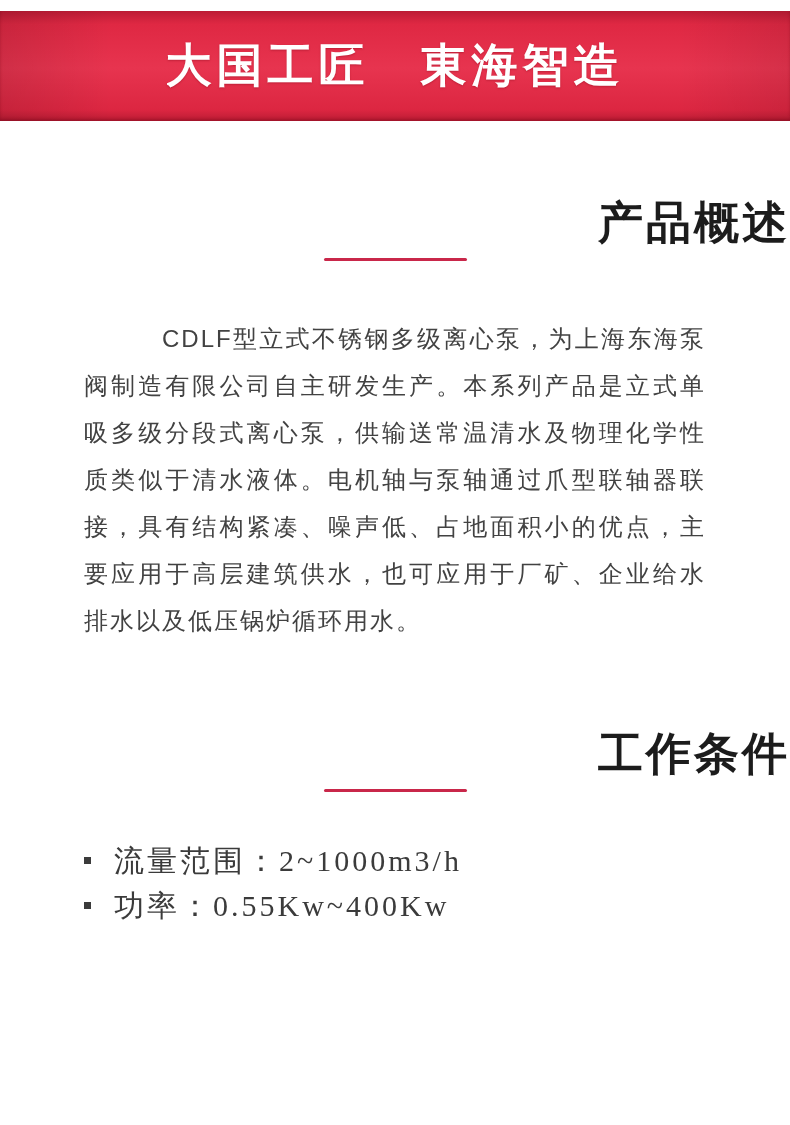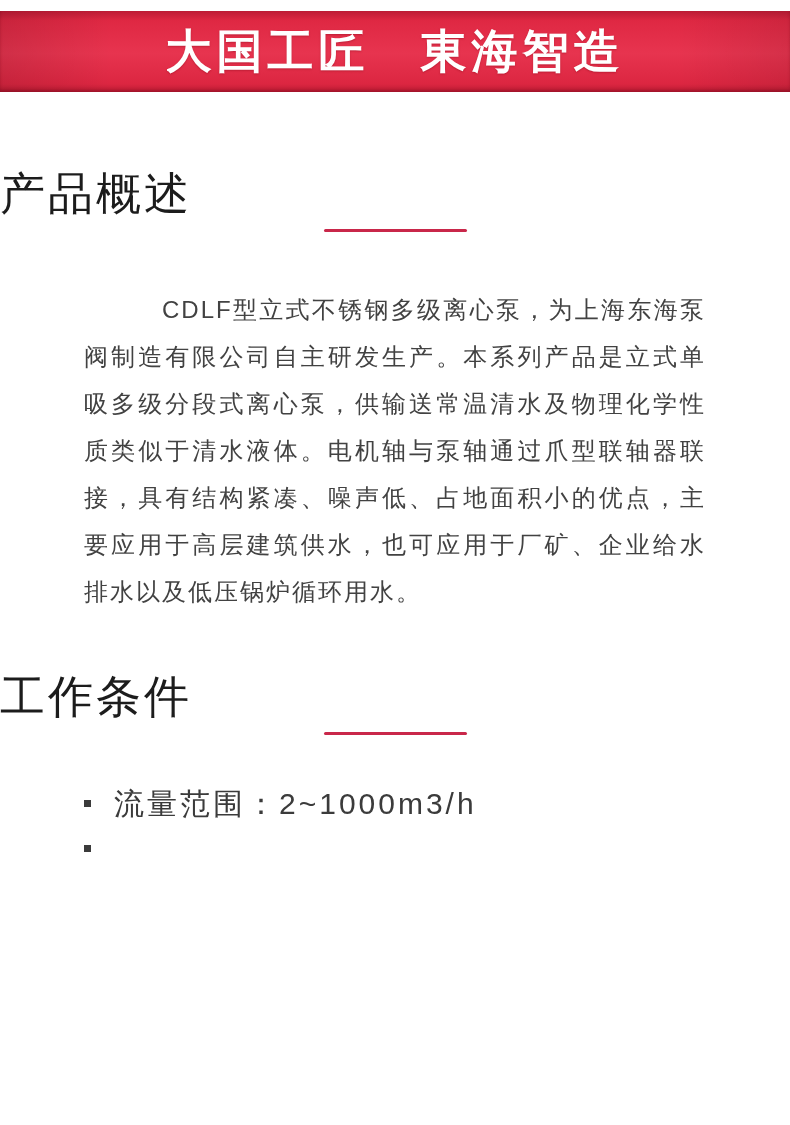--- a/index.html
+++ b/index.html
@@ -10,49 +10,49 @@
   body {
     width: 790px;
     height: 1125px;
     font-family: "Liberation Sans", "DejaVu Sans", sans-serif;
     overflow: hidden;
   }
 
   
   .banner {
     margin-top: 11px;
-    height: 81px;
+    height: 110px;
     display: flex;
     align-items: center;
     justify-content: center;
     background-image:
       linear-gradient(90deg, rgba(0,0,0,.10) 0%, rgba(0,0,0,0) 14%, rgba(0,0,0,0) 86%, rgba(0,0,0,.08) 100%),
       linear-gradient(180deg, #bd1c35 0%, #df2843 12%, #e7344f 52%, #dc2641 90%, #bb1c34 100%);
     box-shadow: inset 0 -2px 3px rgba(110,0,20,.35);
   }
   .banner-title {
     color: #ffffff;
     font-size: 46px;
     font-weight: bold;
     letter-spacing: 5px;
     text-shadow: 0 1px 2px rgba(120,0,20,.35);
     white-space: nowrap;
   }
 
   
   .section-heading {
-    text-align: left;
+    text-align: right;
     font-size: 45px;
-    font-weight: normal;
+    font-weight: bold;
     color: #1c1c1c;
     letter-spacing: 3px;
     line-height: 52px;
   }
   .heading-1 { margin-top: 76px; }
-  .heading-2 { margin-top: 56px; }
+  .heading-2 { margin-top: 84px; }
   .heading-underline {
     width: 143px;
     height: 3px;
     margin: 9px auto 0 auto;
     background: #c9274a;
     border-radius: 2px;
   }
 
   
   .overview-paragraph {
@@ -71,20 +71,21 @@
     margin: 46px 0 0 84px;
   }
   .condition-item {
     position: relative;
     padding-left: 30px;
     font-size: 30px;
     line-height: 45px;
     letter-spacing: 3px;
     color: #3b3b3b;
     white-space: nowrap;
+    font-family: Liberation Serif, serif;
   }
   .bullet {
     position: absolute;
     left: 0;
     top: 19px;
     width: 7px;
     height: 7px;
     background: #3b3b3b;
   }
 </style>
@@ -106,14 +107,15 @@
 <div class="conditions-list">
   <div class="condition-item">
     <span class="bullet"></span>
     <span>流量范围：2~1000m3/h</span>
   </div>
   <div class="condition-item">
     <span class="bullet"></span>
   </div>
   <div class="condition-item">
     <span class="bullet"></span>
+    <span>功率：0.55Kw~400Kw</span>
   </div>
 </div>
 
 </body></html>

